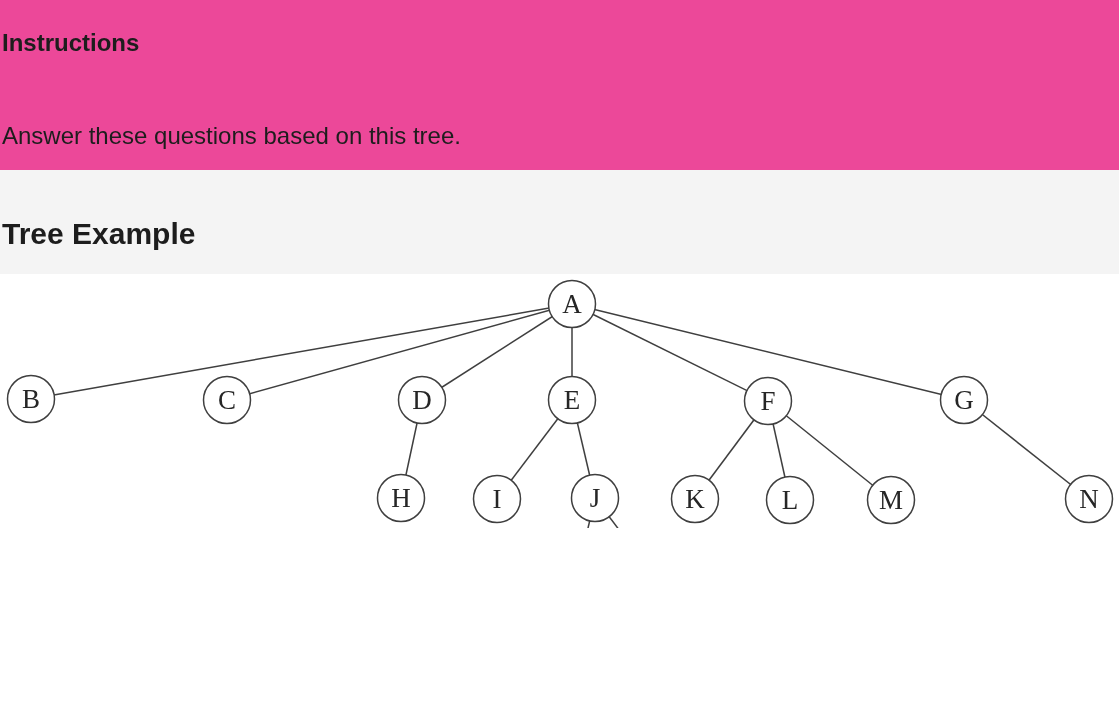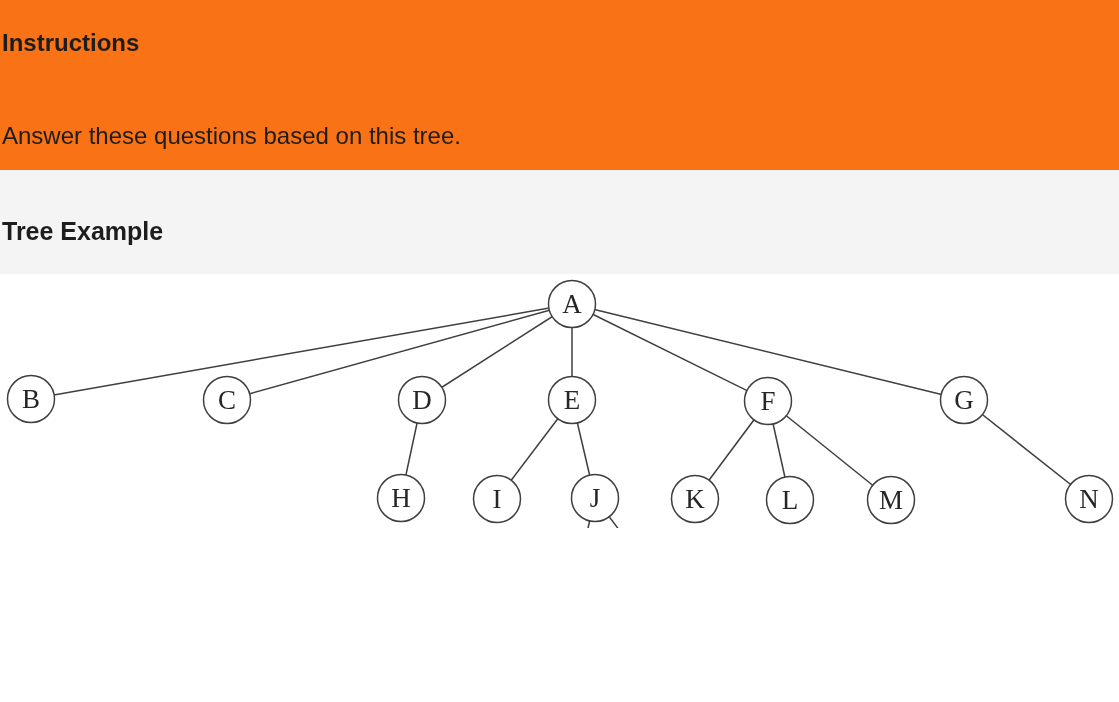--- a/index.html
+++ b/index.html
@@ -4,21 +4,21 @@
 <style>
   html, body {
     margin: 0;
     padding: 0;
     background: #ffffff;
   }
   .page {
     position: relative;
     width: 1119px;
     height: 528px;
-    background: #f97316;
+    background: #ec4899;
     overflow: hidden;
     font-family: "Liberation Sans", sans-serif;
     color: #202020;
   }
   .instructions-title {
     position: absolute;
     left: 2px;
     top: 29px;
     font-size: 24px;
     font-weight: 700;
@@ -40,21 +40,21 @@
     left: 0;
     top: 170px;
     width: 1119px;
     height: 530px;
     background: #f4f4f4;
   }
   .panel-title {
     position: absolute;
     left: 2px;
     top: 46px;
-    font-size: 25px;
+    font-size: 30px;
     font-weight: 700;
     line-height: 1.2;
     color: #1d1d1d;
   }
   .diagram {
     position: absolute;
     left: 0;
     top: 104px;
     width: 1119px;
     height: 359px;

